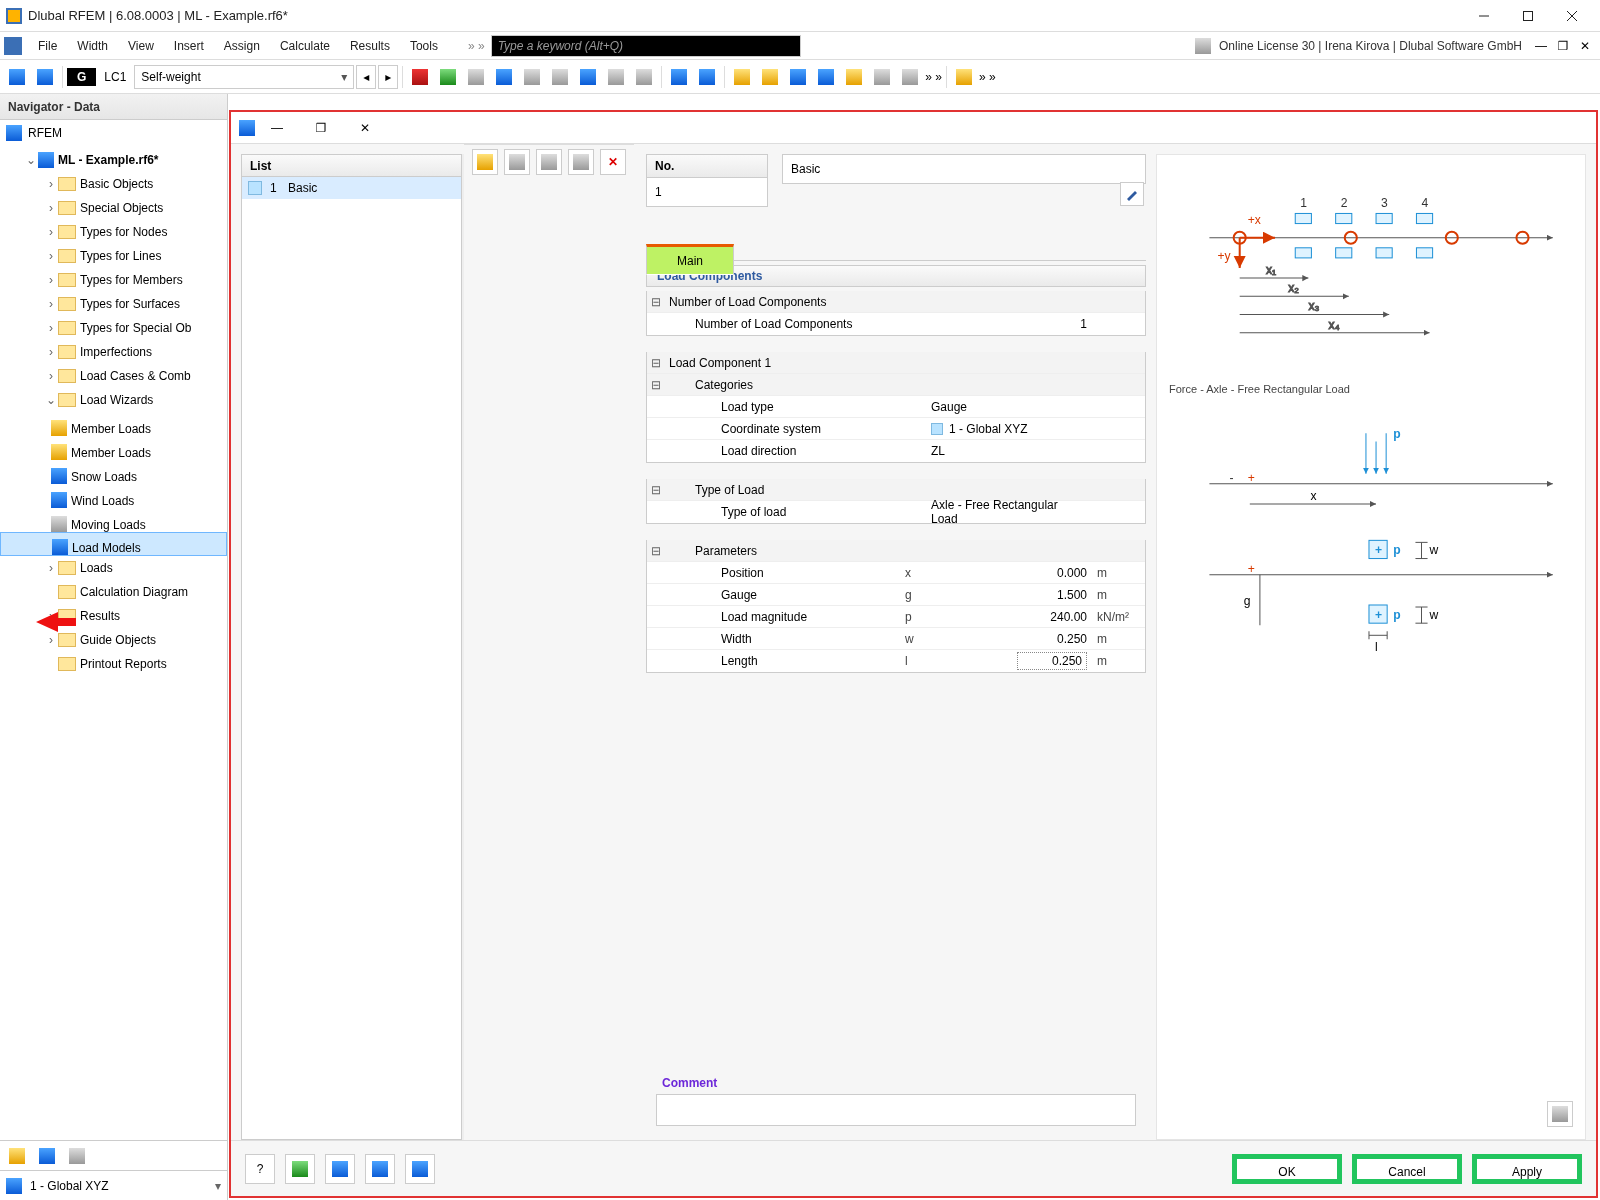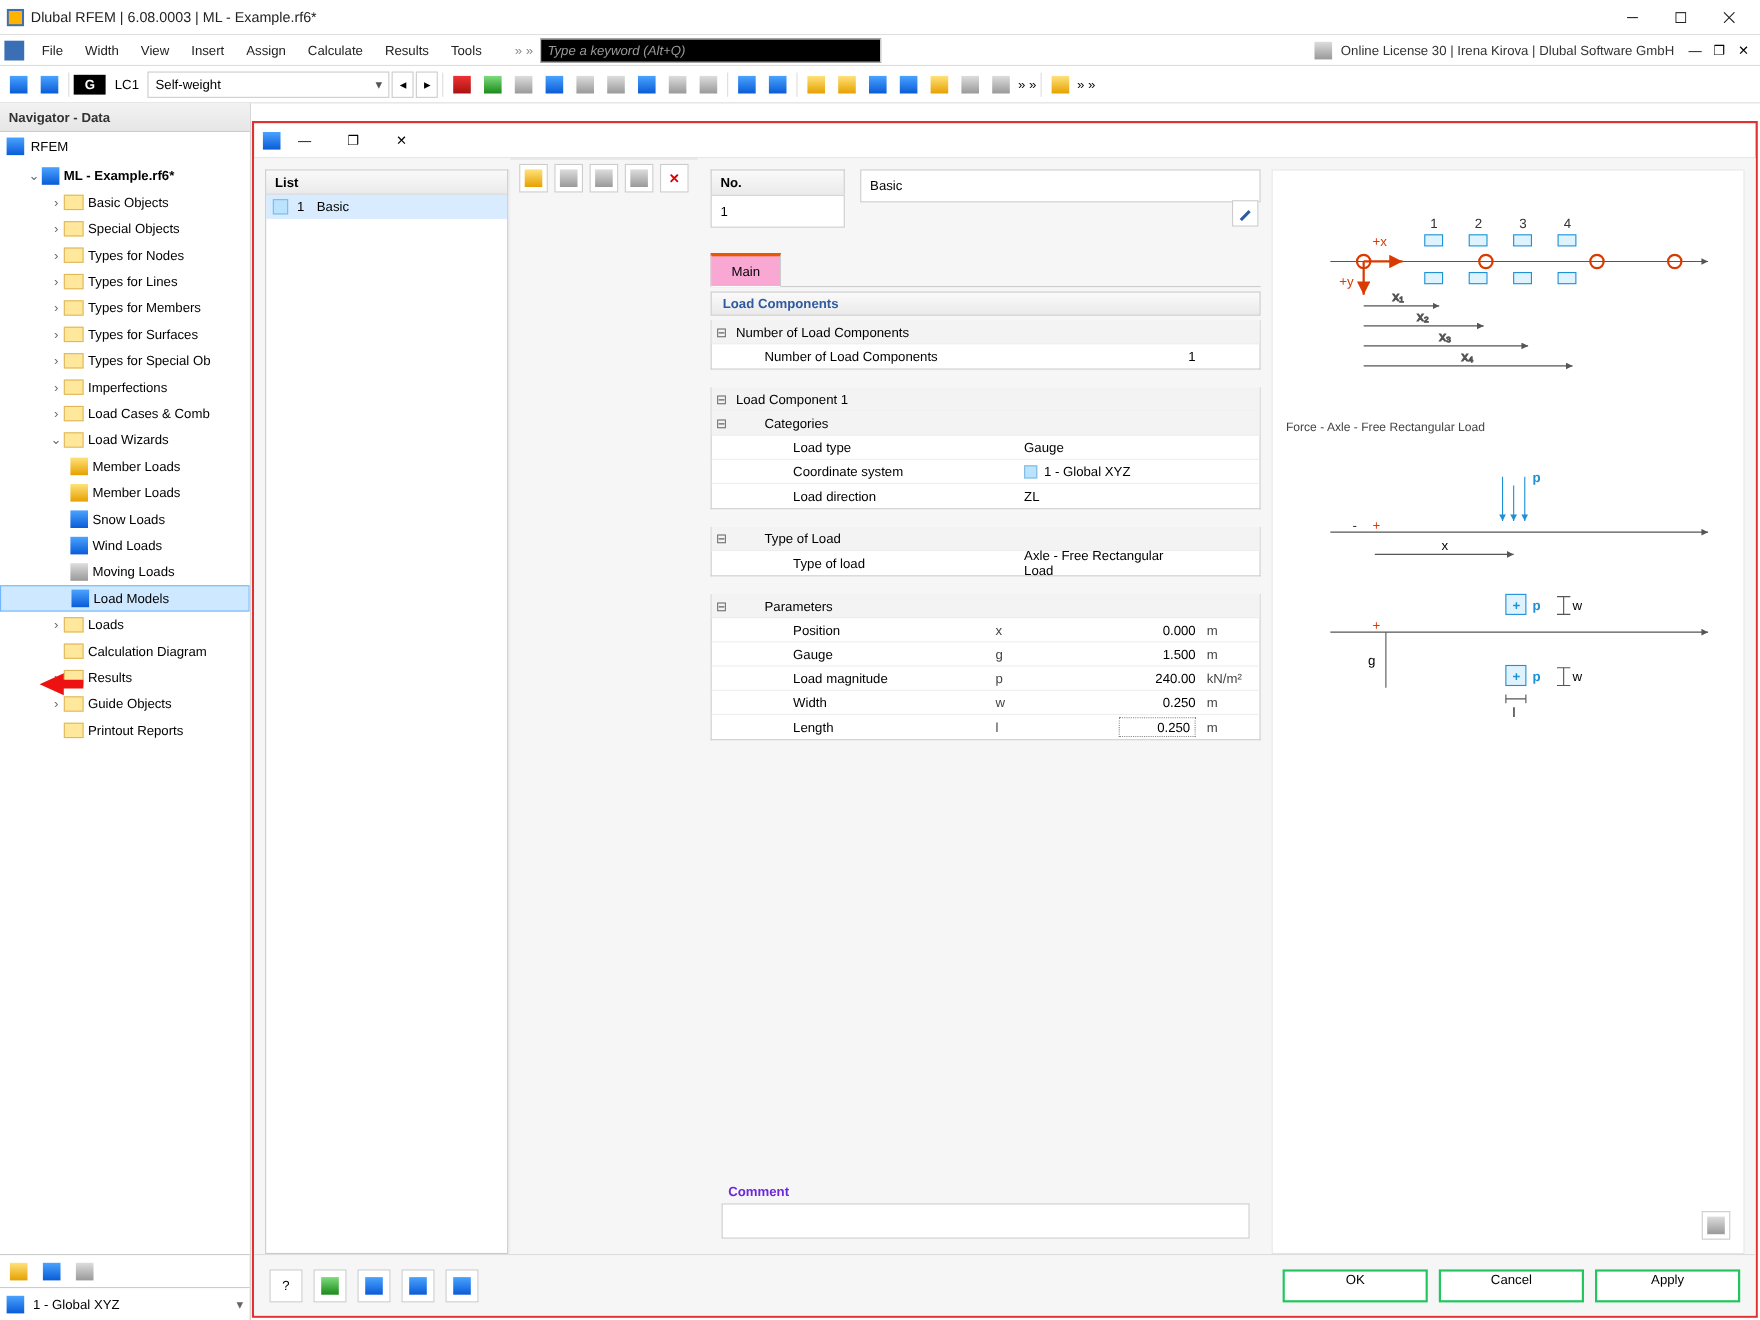--- a/index.html
+++ b/index.html
@@ -48,21 +48,21 @@
 .nav-head { background: linear-gradient(#f2f2f2,#e6e6e6); height:26px; display:flex; align-items:center; padding:0 8px; font-weight:bold; color:#333; border-bottom:1px solid #ccc; }
 .nav-root { height:26px; display:flex; align-items:center; padding-left:6px; background:#fff; }
 .tree { flex:1; overflow:hidden; background:#fff; padding:2px 0; }
 .tree-row { height:24px; display:flex; align-items:center; padding-left:6px; white-space:nowrap; }
 .tree-row .exp { width:14px; text-align:center; color:#666; }
 .tree-row .folder { width:18px; height:14px; background:#ffe79c; border:1px solid #e0b85a; margin-right:4px; }
 .tree-row .wiz-ico { width:16px; height:16px; margin-right:4px; }
 .tree-row.selected { background:#cde8ff; border:1px solid #6fb7ff; padding-left:5px; }
 .tree-row.indent1 { padding-left:24px; }
 .tree-row.indent2 { padding-left:44px; }
-.tree-row.indent3 { padding-left:64px; }
+.tree-row.indent3 { padding-left:51px;align-items:flex-end; }
 .red-arrow { position:absolute; left:36px; top:610px; }
 
 .nav-bottom-tabs { height:30px; border-top:1px solid #ccc; display:flex; align-items:center; padding:0 4px; gap:4px; }
 .nav-coord { height:30px; border-top:1px solid #ccc; display:flex; align-items:center; padding:0 6px; }
 
 
 .dialog { position:absolute; left:229px; top:110px; right:2px; bottom:2px; background:#fff; border:2px solid #e13232; display:flex; flex-direction:column; }
 .dlg-titlebar { height:32px; border-bottom:1px solid #ddd; display:flex; align-items:center; padding:0 8px; }
 .dlg-titlebar .title { font-size:14px; color:#222; margin-left:6px; flex:1; }
 .dlg-ctrl { width:44px; height:28px; display:flex; align-items:center; justify-content:center; }
@@ -79,21 +79,21 @@
 
 .dlg-main { flex:1; display:flex; flex-direction:column; padding:10px 10px 0 12px; gap:4px; }
 .head-row { display:flex; gap:14px; }
 .head-no { width:122px; }
 .head-name { flex:1; position:relative; }
 .field-label { background:linear-gradient(#fafafa,#eaeaea); border:1px solid #ccc; border-bottom:none; padding:4px 8px; font-weight:bold; }
 .field-input { border:1px solid #ccc; height:30px; display:flex; align-items:center; padding:0 8px; background:#fff; }
 .edit-icon { position:absolute; right:2px; top:28px; width:24px; height:24px; border:1px solid #ccc; display:flex; align-items:center; justify-content:center; background:#fff; }
 
 .tab-strip { margin-top:18px; height:32px; display:flex; border-bottom:1px solid #ccc; }
-.tab { padding:0 18px; height:100%; display:flex; align-items:center; background:#f9a8d4; border:1px solid #ccc; border-bottom:1px solid #fff; border-top:3px solid #e75a00; position:relative; top:1px; }
+.tab { padding:0 30px; height:100%; display:flex; align-items:center; background:#bef264; border:1px solid #ccc; border-bottom:1px solid #fff; border-top:3px solid #e75a00; position:relative; top:15px; }
 
 .section-title { background:linear-gradient(#fafafa,#eaeaea); border:1px solid #ccc; padding:3px 10px; font-weight:bold; color:#2e5aa0; margin-top:0; }
 .grid { border:1px solid #ccc; border-top:none; background:#fff; }
 .gr { display:flex; align-items:center; height:22px; border-bottom:1px solid #eee; }
 .gr:last-child { border-bottom:none; }
 .gr.group { background:#f3f3f3; font-weight:normal; }
 .gr .twist { width:18px; text-align:center; color:#666; }
 .gr .label { flex:0 0 240px; padding-left:4px; }
 .gr .sym { width:26px; color:#444; }
 .gr .val { flex:1; text-align:right; padding-right:6px; }
@@ -113,21 +113,21 @@
 .comment-field { border:1px solid #ccc; height:32px; background:#fff; }
 
 
 .list-toolbar { height:34px; display:flex; align-items:center; gap:6px; padding:0 8px; border-top:1px solid #ddd; }
 .lt-btn { width:26px; height:26px; border:1px solid #ccc; display:flex; align-items:center; justify-content:center; background:#fff; }
 
 
 .dlg-footer { height:56px; border-top:1px solid #ddd; display:flex; align-items:center; padding:0 14px; gap:10px; background:#f6f6f6; }
 .dlg-footer .lt-btn { width:30px; height:30px; }
 .dlg-footer .spacer { flex:1; }
-.dlg-footer .btn { width:132px; height:30px; border:2px solid #22c55e; background:#fff; display:flex; align-items:flex-start; justify-content:center; }
+.dlg-footer .btn { width:110px; height:30px; border:5px solid #22c55e; background:#fff; display:flex; align-items:flex-end; justify-content:center; }
 
 svg { display:block; }
 </style>
 </head>
 <body>
 
 <div class="titlebar-main">
   <span class="icon-app">
     <svg viewBox="0 0 16 16">
         <rect width="16" height="16" fill="#3b6fb5"></rect>

